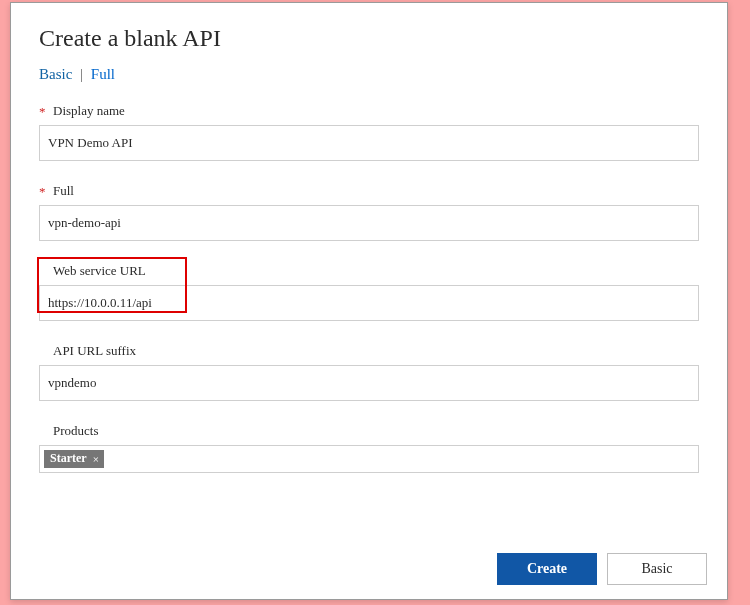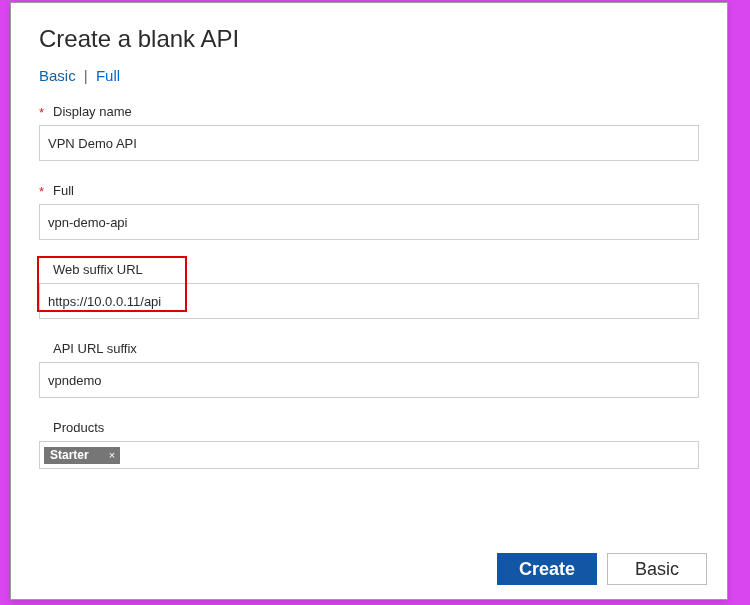--- a/index.html
+++ b/index.html
@@ -1,20 +1,21 @@
 <!DOCTYPE html>
 <html><head>
 <meta charset="utf-8">
 <style>
   * { box-sizing: border-box; margin: 0; padding: 0; }
   html, body { width: 750px; height: 605px; font-family: "Segoe UI", Arial, sans-serif; background: #e5e5e5; }
   .backdrop {
     position: relative;
     width: 750px; height: 605px;
-    background: #d946ef;
+    background: #fca5a5;
+    font-family: Liberation Serif, serif;
   }
   
   .behind {
     position: absolute; right: 0; top: 0; width: 30px; height: 605px;
     display: flex; flex-direction: column; gap: 20px; padding-top: 130px;
     color: #5f5f5f; font-size: 12px; overflow: hidden;
   }
 
   .dialog {
     position: absolute;
@@ -92,40 +93,40 @@
     gap: 4px;
   }
   .tag {
     display: inline-flex;
     align-items: center;
     background: #767676;
     color: #fff;
     font-size: 12px;
     padding: 1px 5px 2px 6px;
     font-weight: 600;
-    gap: 20px;
+    gap: 6px;
   }
   .tag-x {
     font-size: 11px;
     cursor: pointer;
     font-weight: 400;
   }
 
   .footer {
     height: 60px;
     display: flex;
     justify-content: flex-end;
     align-items: center;
     padding: 0 20px;
     gap: 10px;
   }
   .btn {
     min-width: 100px;
     height: 32px;
-    font-size: 18px;
+    font-size: 14px;
     border: 1px solid #bdbdbd;
     background: #fff;
     color: #2b2b2b;
     cursor: pointer;
     font-family: inherit;
   }
   .btn.primary {
     background: #1157a6;
     border-color: #1157a6;
     color: #fff;
@@ -160,21 +161,21 @@
       <div class="field">
         <div class="label-row">
           <span class="req-star">*</span>
           <span>Full</span>
         </div>
         <input class="text-input" type="text" value="vpn-demo-api" style="">
       </div>
 
       <div class="field" id="web-url-field" style="position:relative;">
         <div class="label-row" style="padding-left:14px;">
-          <span>Web suffix URL</span>
+          <span>Web service URL</span>
         </div>
         <input class="text-input" type="text" value="https://10.0.0.11/api" style="">
         <div class="highlight-box" style="left:-2px; top:-6px; width:150px; height:56px;"></div>
       </div>
 
       <div class="field">
         <div class="label-row" style="padding-left:14px;">
           <span>API URL suffix</span>
         </div>
         <input class="text-input" type="text" value="vpndemo" style="">

